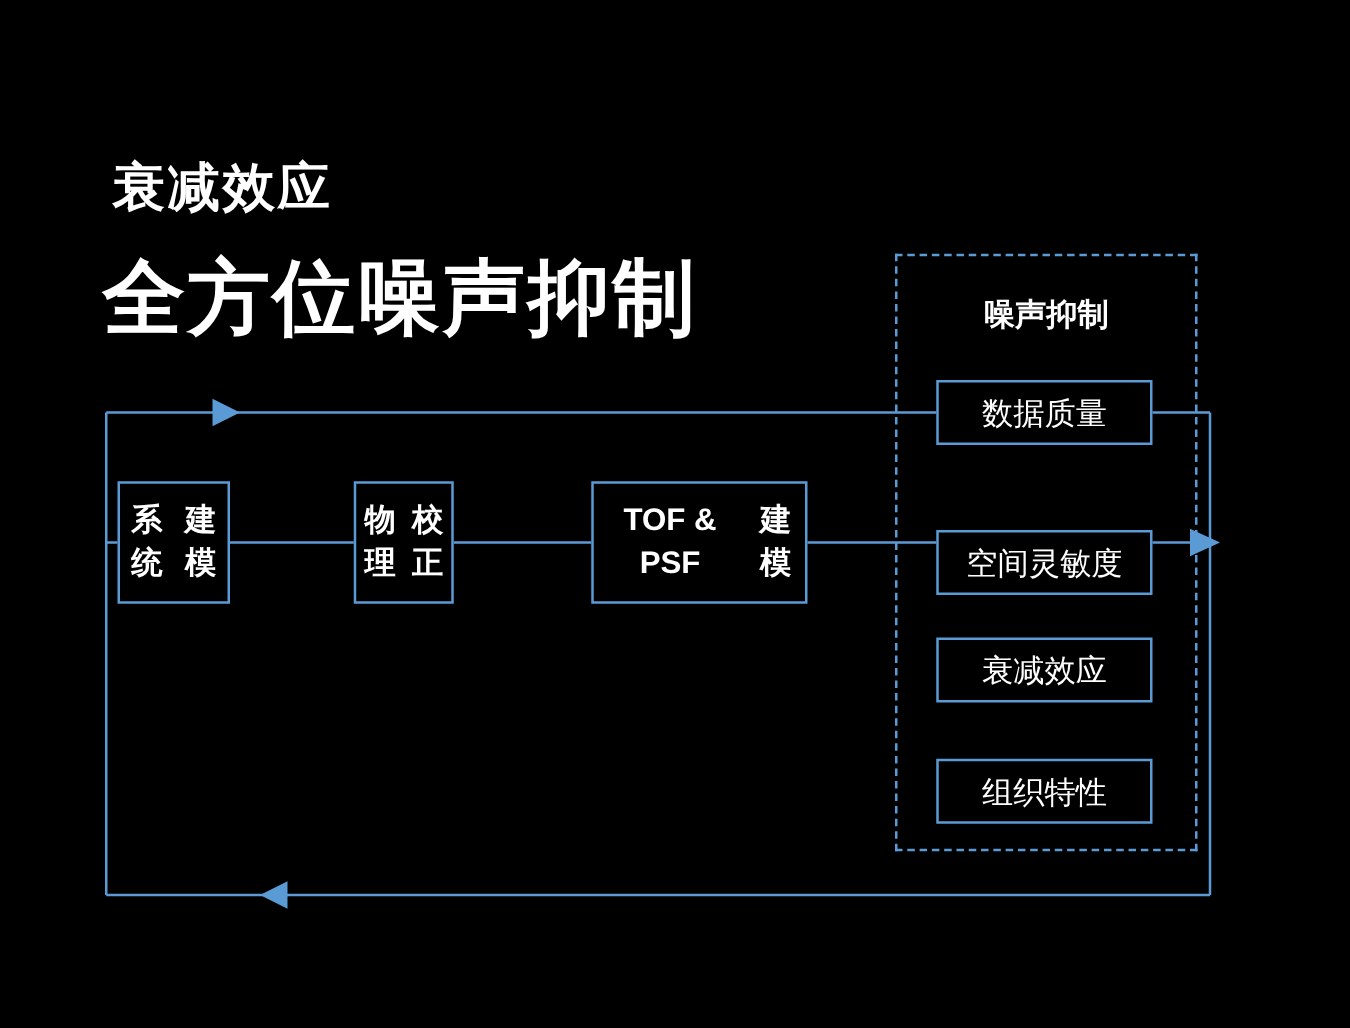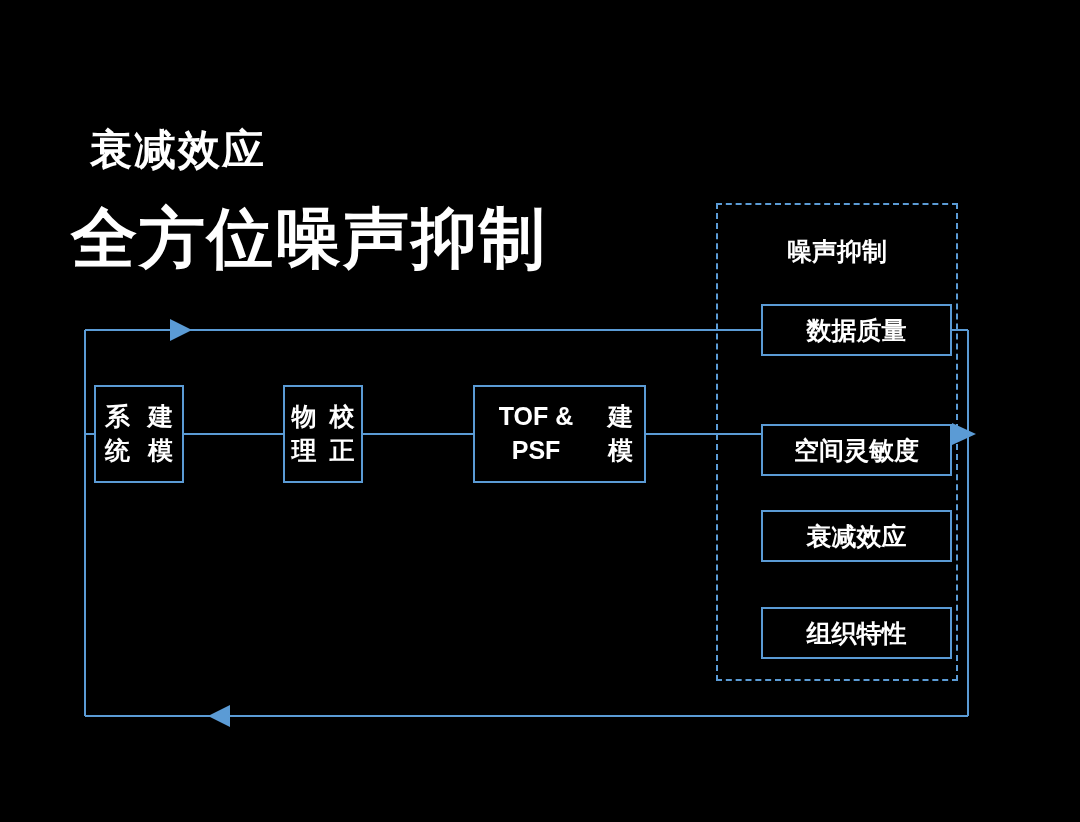--- a/index.html
+++ b/index.html
@@ -20,21 +20,21 @@
     position: absolute;
     left: 90px;
     top: 122px;
     font-size: 42px;
     font-weight: 600;
     color: #ffffff;
     letter-spacing: 2px;
   }
   .title {
     position: absolute;
-    left: 71px;
+    left: 82px;
     top: 194px;
     font-size: 66px;
     font-weight: 900;
     color: #ffffff;
     letter-spacing: 2px;
   }
   svg.lines {
     position: absolute;
     left: 0;
     top: 0;
@@ -72,32 +72,31 @@
     justify-content: center;
     font-size: 25px;
     font-weight: 600;
     line-height: 1.35;
     color: #ffffff;
     text-align: center;
   }
   .factor {
     position: absolute;
     left: 749px;
-    width: 191px;
+    width: 173px;
     height: 52px;
     border: 2px solid #5b9bd5;
     box-sizing: border-box;
     background: #000000;
     display: flex;
     align-items: center;
     justify-content: center;
     font-size: 25px;
-    font-weight: 700;
+    font-weight: 400;
     color: #ffffff;
-    margin-left: 12px;
   }
 </style>
 </head>
 <body>
 
 <div class="canvas">
 
   <div class="subtitle">衰减效应</div>
   <div class="title">全方位噪声抑制</div>
 

